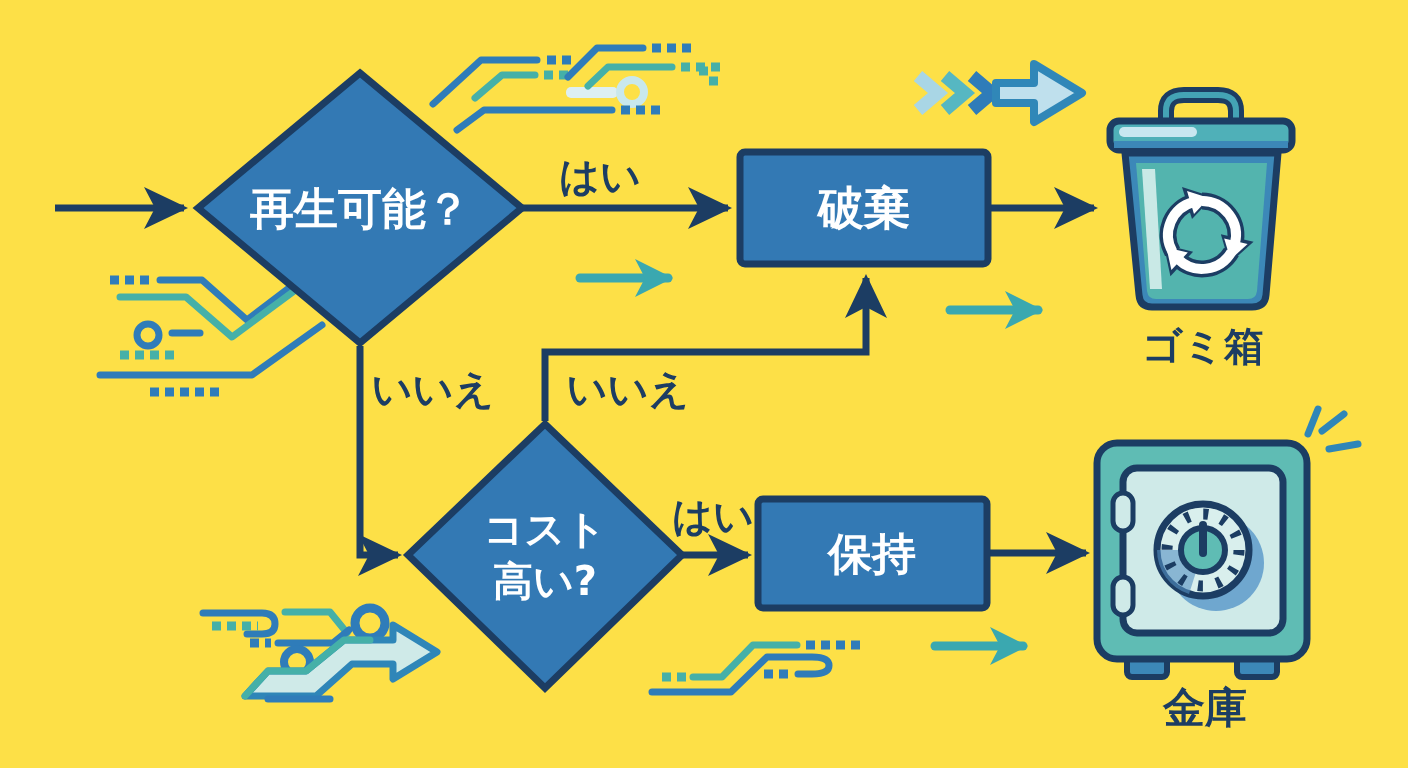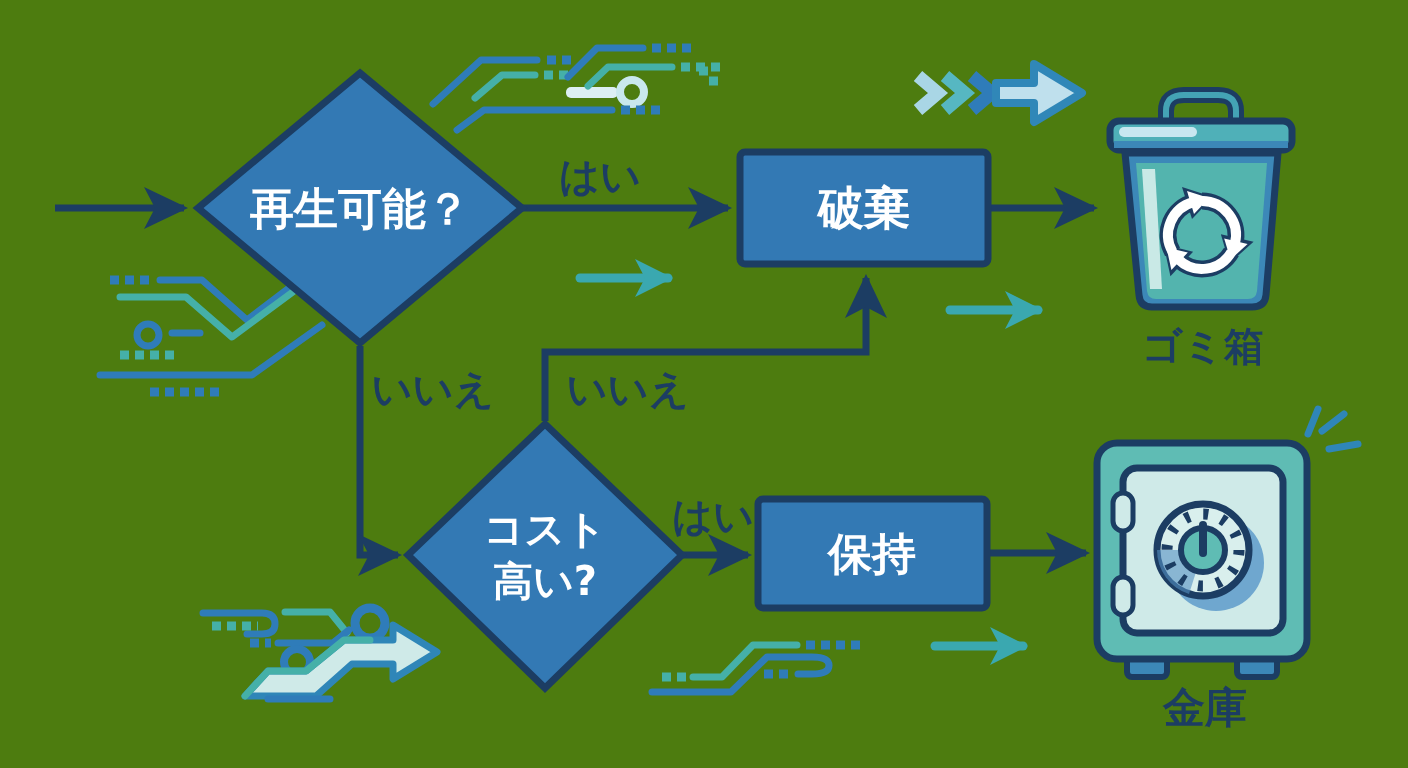--- a/index.html
+++ b/index.html
@@ -1,16 +1,16 @@
 <!DOCTYPE html>
 <html style="--navy: #1c3d63; --node_blue: #3379b4; --text_white: #ffffff; --teal: #3aa8b0; --deco_blue: #2f7cb9; --deco_teal: #45b0a8; --pale_teal: #cfeae8; --pale_blue: #bfe0ed; --trash_teal: #53b4ae; --band_blue: #3c88b8; --safe_teal: #5fbcb4; --shadow_blue: #5e9bca; --pale_ring: #c9e8ed;"><head>
 <meta charset="utf-8">
 <style>
   html,body{margin:0;padding:0;background:#ffffff;}
-  .stage{position:relative;width:1408px;height:768px;background:#4d7c0f;overflow:hidden;}
+  .stage{position:relative;width:1408px;height:768px;background:#fde047;overflow:hidden;}
   svg{position:absolute;left:0;top:0;}
   .jp{font-family:"DejaVu Sans",sans-serif;font-weight:700;text-anchor:middle;}
   .node{fill:var(--node_blue);stroke:var(--navy);stroke-width:7;}
   .main-edge{stroke:var(--navy);stroke-width:7;fill:none;}
   .node-label{fill:var(--text_white);}
   .edge-label,.caption{fill:var(--navy);}
   .db{stroke:var(--deco_blue);fill:none;stroke-width:7;stroke-linecap:round;stroke-linejoin:round;}
   .dt{stroke:var(--deco_teal);fill:none;stroke-width:7;stroke-linecap:round;stroke-linejoin:round;}
   .dashrow{stroke-linecap:butt;stroke-dasharray:9 6;stroke-width:9;}
   .teal-arrow{stroke:var(--teal);stroke-width:9;stroke-linecap:round;fill:none;}

